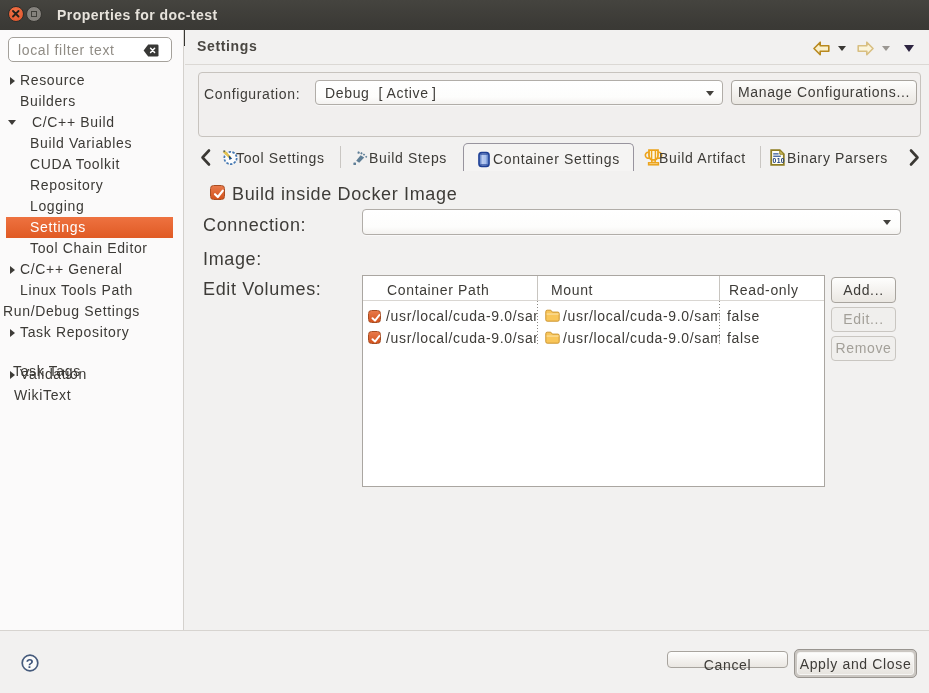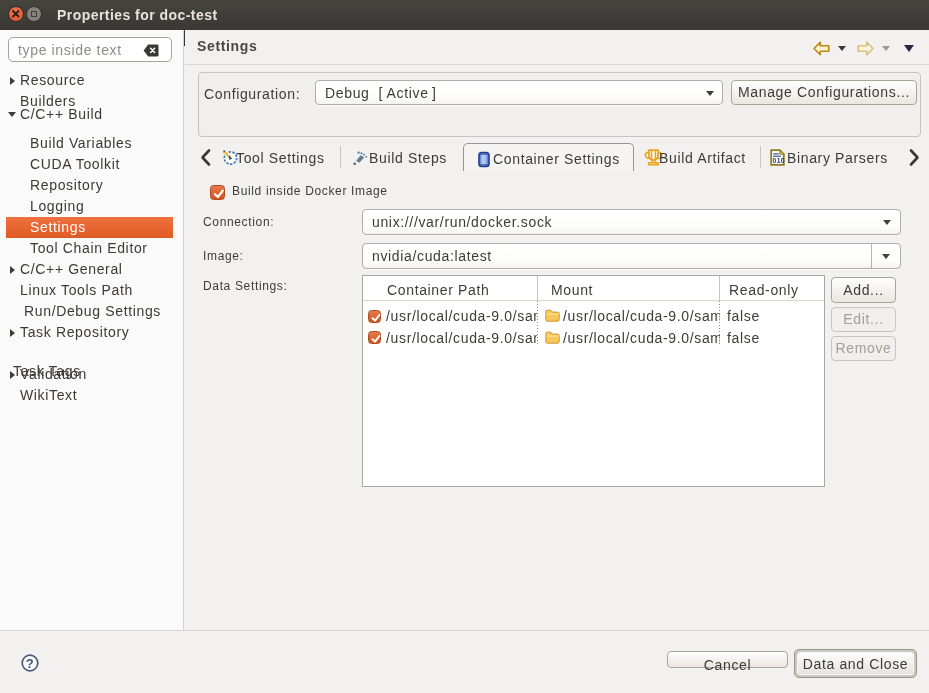--- a/index.html
+++ b/index.html
@@ -34,21 +34,21 @@
 .caret{position:absolute;width:0;height:0;border-left:4.5px solid transparent;border-right:4.5px solid transparent;border-top:5.5px solid #43413d}
 .btn{position:absolute;border:1px solid #a8a49e;border-radius:4px;background:linear-gradient(#fefefd,#f3f1ee 55%,#eae7e2);text-align:center;color:#3e3c38;font-size:14px}
 .btn.dis{background:#f0efed;border-color:#c9c6c1;color:#a3a099}
 
 #tabrow{position:absolute;left:0;top:114px;width:744px;height:27px}
 .tablbl{position:absolute;top:6px;font-size:14px;color:#3d3b37;white-space:nowrap}
 .tabsep{position:absolute;top:2px;width:1px;height:22px;background:#c9c6c2}
 #seltab{position:absolute;left:278px;top:-1px;width:171px;height:28px;background:#f5f4f3;border:1px solid #98949e;border-bottom:none;border-radius:5px 5px 0 0}
 .ticon{position:absolute;top:5px}
 
-.lbl{position:absolute;left:18px;font-size:12px;white-space:nowrap}
+.lbl{position:absolute;left:18px;font-size:18px;white-space:nowrap}
 .cb{position:absolute;width:15px;height:15px;border-radius:3.5px;background:linear-gradient(#e8794a,#d4541e);border:1px solid #a84d22}
 .cb svg{position:absolute;left:0.5px;top:0.5px}
 
 #tbl{position:absolute;left:177px;top:245px;width:463px;height:212px;background:#fff;border:1px solid #aaa6a1}
 .thsep{position:absolute;top:0;width:1px;height:24px;background:#c8c5c0}
 .tdot{position:absolute;width:1px;background-image:linear-gradient(#8c8984 1px,transparent 1px);background-size:1px 3px}
 .rowtx{position:absolute;font-size:14px;white-space:nowrap;overflow:hidden}
 
 #footer{position:absolute;left:0;top:630px;width:929px;height:63px;background:#f2f1f0;border-top:1px solid #d7d4d0}
 #applybtn{position:absolute;left:794px;top:18px;width:123px;height:29px;border:1px solid #999590;border-radius:5px;background:#cbc7c2;padding:2px}
@@ -63,43 +63,43 @@
       </svg>
     </div>
   <div id="restbtn">
       <i></i>
     </div>
   <div id="titletxt">Properties for doc-test</div>
 </div>
 
 <div id="leftpanel">
   <div id="filter">
-      <span>type inside text</span>
+      <span>local filter text</span>
     <svg width="16" height="13" viewBox="0 0 16 13">
         <path d="M5.2 0.5 h9 a1.3 1.3 0 0 1 1.3 1.3 v9.4 a1.3 1.3 0 0 1 -1.3 1.3 h-9 L0.6 6.5 Z" fill="#383836"></path>
         <path d="M7.6 4.2 l4 4.2 M11.6 4.2 l-4 4.2" stroke="#fff" stroke-width="1.5" stroke-linecap="round"></path>
       </svg>
   </div>
   <div id="tree">
       <div class="trow" style="top:40px;padding-left:20px"><span class="tarr c" style="left:10px"></span>Resource</div>
       <div class="trow" style="top:61px;padding-left:20px">Builders</div>
-      <div class="trow" style="top:74px;padding-left:20px"><span class="tarr e" style="left:8px"></span>C/C++ Build</div>
+      <div class="trow" style="top:82px;padding-left:32px"><span class="tarr e" style="left:8px"></span>C/C++ Build</div>
       <div class="trow" style="top:103px;padding-left:30px">Build Variables</div>
       <div class="trow" style="top:124px;padding-left:30px">CUDA Toolkit</div>
       <div class="trow" style="top:145px;padding-left:30px">Repository</div>
       <div class="trow" style="top:166px;padding-left:30px">Logging</div>
       <div class="trow sel" style="top:187px;padding-left:24px">Settings</div>
       <div class="trow" style="top:208px;padding-left:30px">Tool Chain Editor</div>
       <div class="trow" style="top:229px;padding-left:20px"><span class="tarr c" style="left:10px"></span>C/C++ General</div>
       <div class="trow" style="top:250px;padding-left:20px">Linux Tools Path</div>
-      <div class="trow" style="top:271px;padding-left:24px">Run/Debug Settings</div>
+      <div class="trow" style="top:271px;padding-left:3px">Run/Debug Settings</div>
       <div class="trow" style="top:292px;padding-left:20px"><span class="tarr c" style="left:10px"></span>Task Repository</div>
       <div class="trow" style="top:331px;padding-left:13px">Task Tags</div>
       <div class="trow" style="top:334px;padding-left:20px"><span class="tarr c" style="left:10px"></span>Validation</div>
-      <div class="trow" style="top:355px;padding-left:20px">WikiText</div>
+      <div class="trow" style="top:355px;padding-left:14px">WikiText</div>
     </div>
 </div>
 
 <div id="rightpanel">
   <div id="hdr">Settings</div>
 
   <svg class="abs" style="left:628px;top:11px" width="17" height="15" viewBox="0 0 17 15">
       <path d="M7.2 1.2 L7.2 4.7 L15.8 4.7 L15.8 10.3 L7.2 10.3 L7.2 13.8 L1 7.5 Z" fill="#faf0cb" stroke="#b8891f" stroke-width="1.6" stroke-linejoin="round"></path>
     </svg>
   <div class="caret" style="left:653px;top:16px;border-top-color:#3a3834"></div>
@@ -186,32 +186,26 @@
 
   <div class="cb" style="left:25px;top:155px">
       <svg width="14" height="14">
         <path d="M3 7.2 L5.8 10 L10.8 3.6" stroke="#fff" stroke-width="2.2" fill="none" stroke-linecap="round" stroke-linejoin="round"></path>
       </svg>
     </div>
   <div class="lbl" style="top:154px;left:47px">Build inside Docker Image</div>
 
   <div class="lbl" style="top:185px">Connection:</div>
   <div class="combo" style="left:177px;top:179px;width:539px;height:26px">
-    <div class="combotx">unix:///var/run/docker.sock</div>
     <div class="caret" style="right:9px;top:10px"></div>
   </div>
 
   <div class="lbl" style="top:219px">Image:</div>
-  <div class="combo" style="left:177px;top:213px;width:539px;height:26px">
-    <div class="combotx">nvidia/cuda:latest</div>
-    <div style="position:absolute;right:28px;top:0;width:1px;height:24px;background:#b6b2ad"></div>
-    <div class="caret" style="right:10px;top:10px"></div>
-  </div>
-
-  <div class="lbl" style="top:249px">Data Settings:</div>
+
+  <div class="lbl" style="top:249px">Edit Volumes:</div>
   <div id="tbl">
     <div class="rowtx" style="left:24px;top:6px">Container Path</div>
     <div class="rowtx" style="left:188px;top:6px">Mount</div>
     <div class="rowtx" style="left:366px;top:6px">Read-only</div>
     <div class="thsep" style="left:174px"></div>
     <div class="thsep" style="left:356px"></div>
     <div style="position:absolute;left:0;top:24px;width:461px;height:1px;background:#d9d6d2"></div>
 
     <div class="cb" style="left:5px;top:34px;width:13px;height:13px">
         <svg width="12" height="12">
@@ -247,15 +241,15 @@
   <div class="btn dis" style="left:646px;top:306px;width:65px;height:25px;line-height:23px">Remove</div>
 </div>
 
 <div id="footer">
   <svg class="abs" style="left:21px;top:23px" width="18" height="18" viewBox="0 0 18 18">
       <circle cx="9" cy="9" r="7.8" fill="#fbfbfa" stroke="#465b7c" stroke-width="1.7"></circle>
       <text x="9" y="13.6" text-anchor="middle" font-size="13px" font-weight="bold" fill="#3d5379" font-family="Liberation Sans">?</text>
     </svg>
   <div class="btn" style="left:667px;top:20px;width:121px;height:17px;line-height:26px">Cancel</div>
   <div id="applybtn">
-      <div class="inner">Data and Close</div>
+      <div class="inner">Apply and Close</div>
     </div>
 </div>
 
 </body></html>

